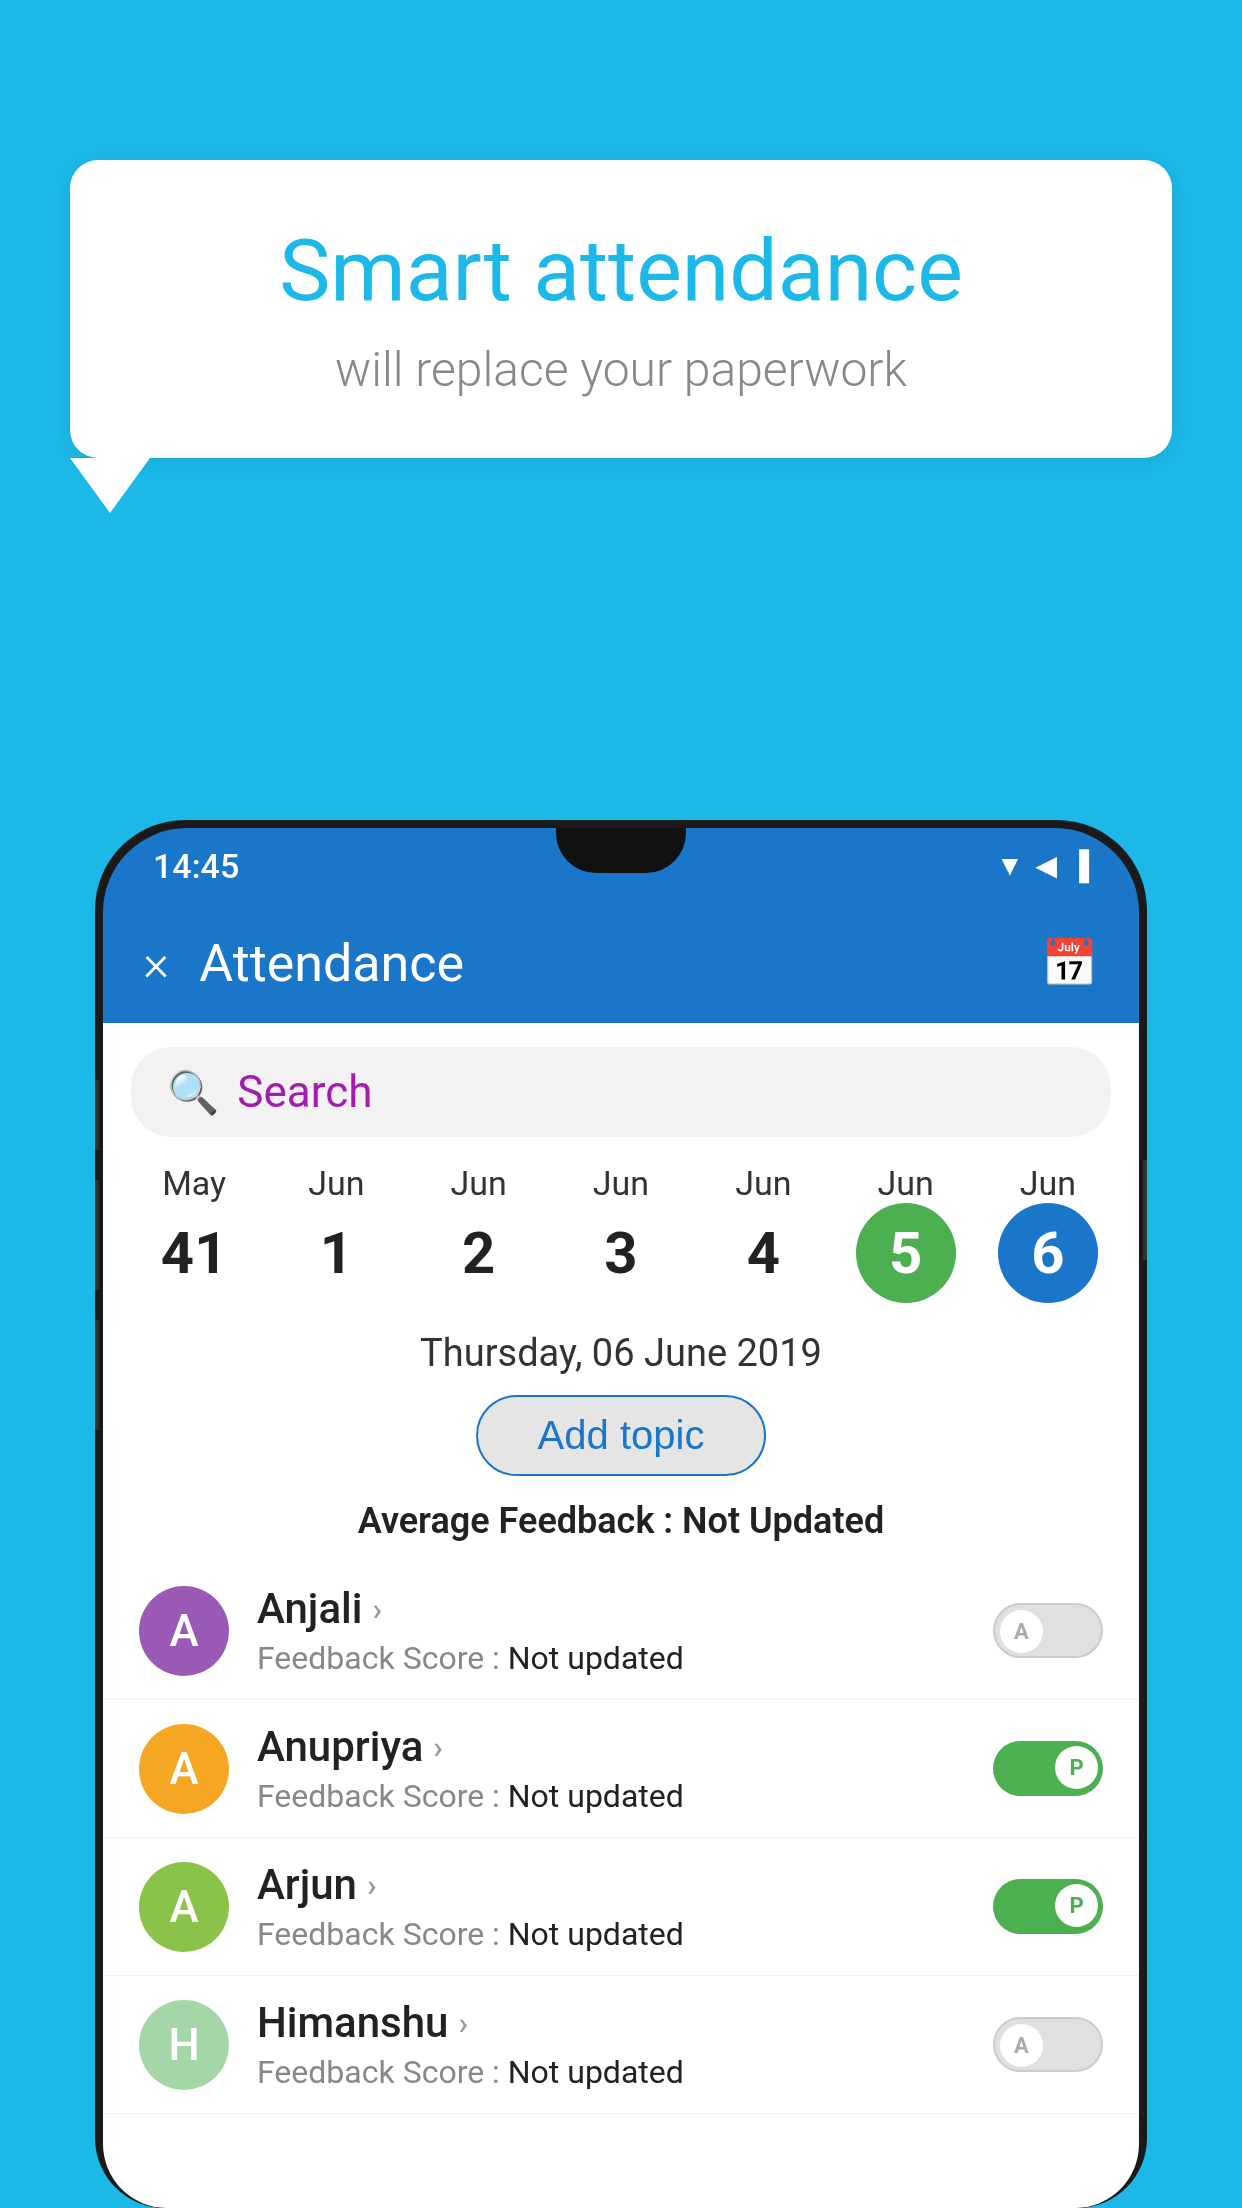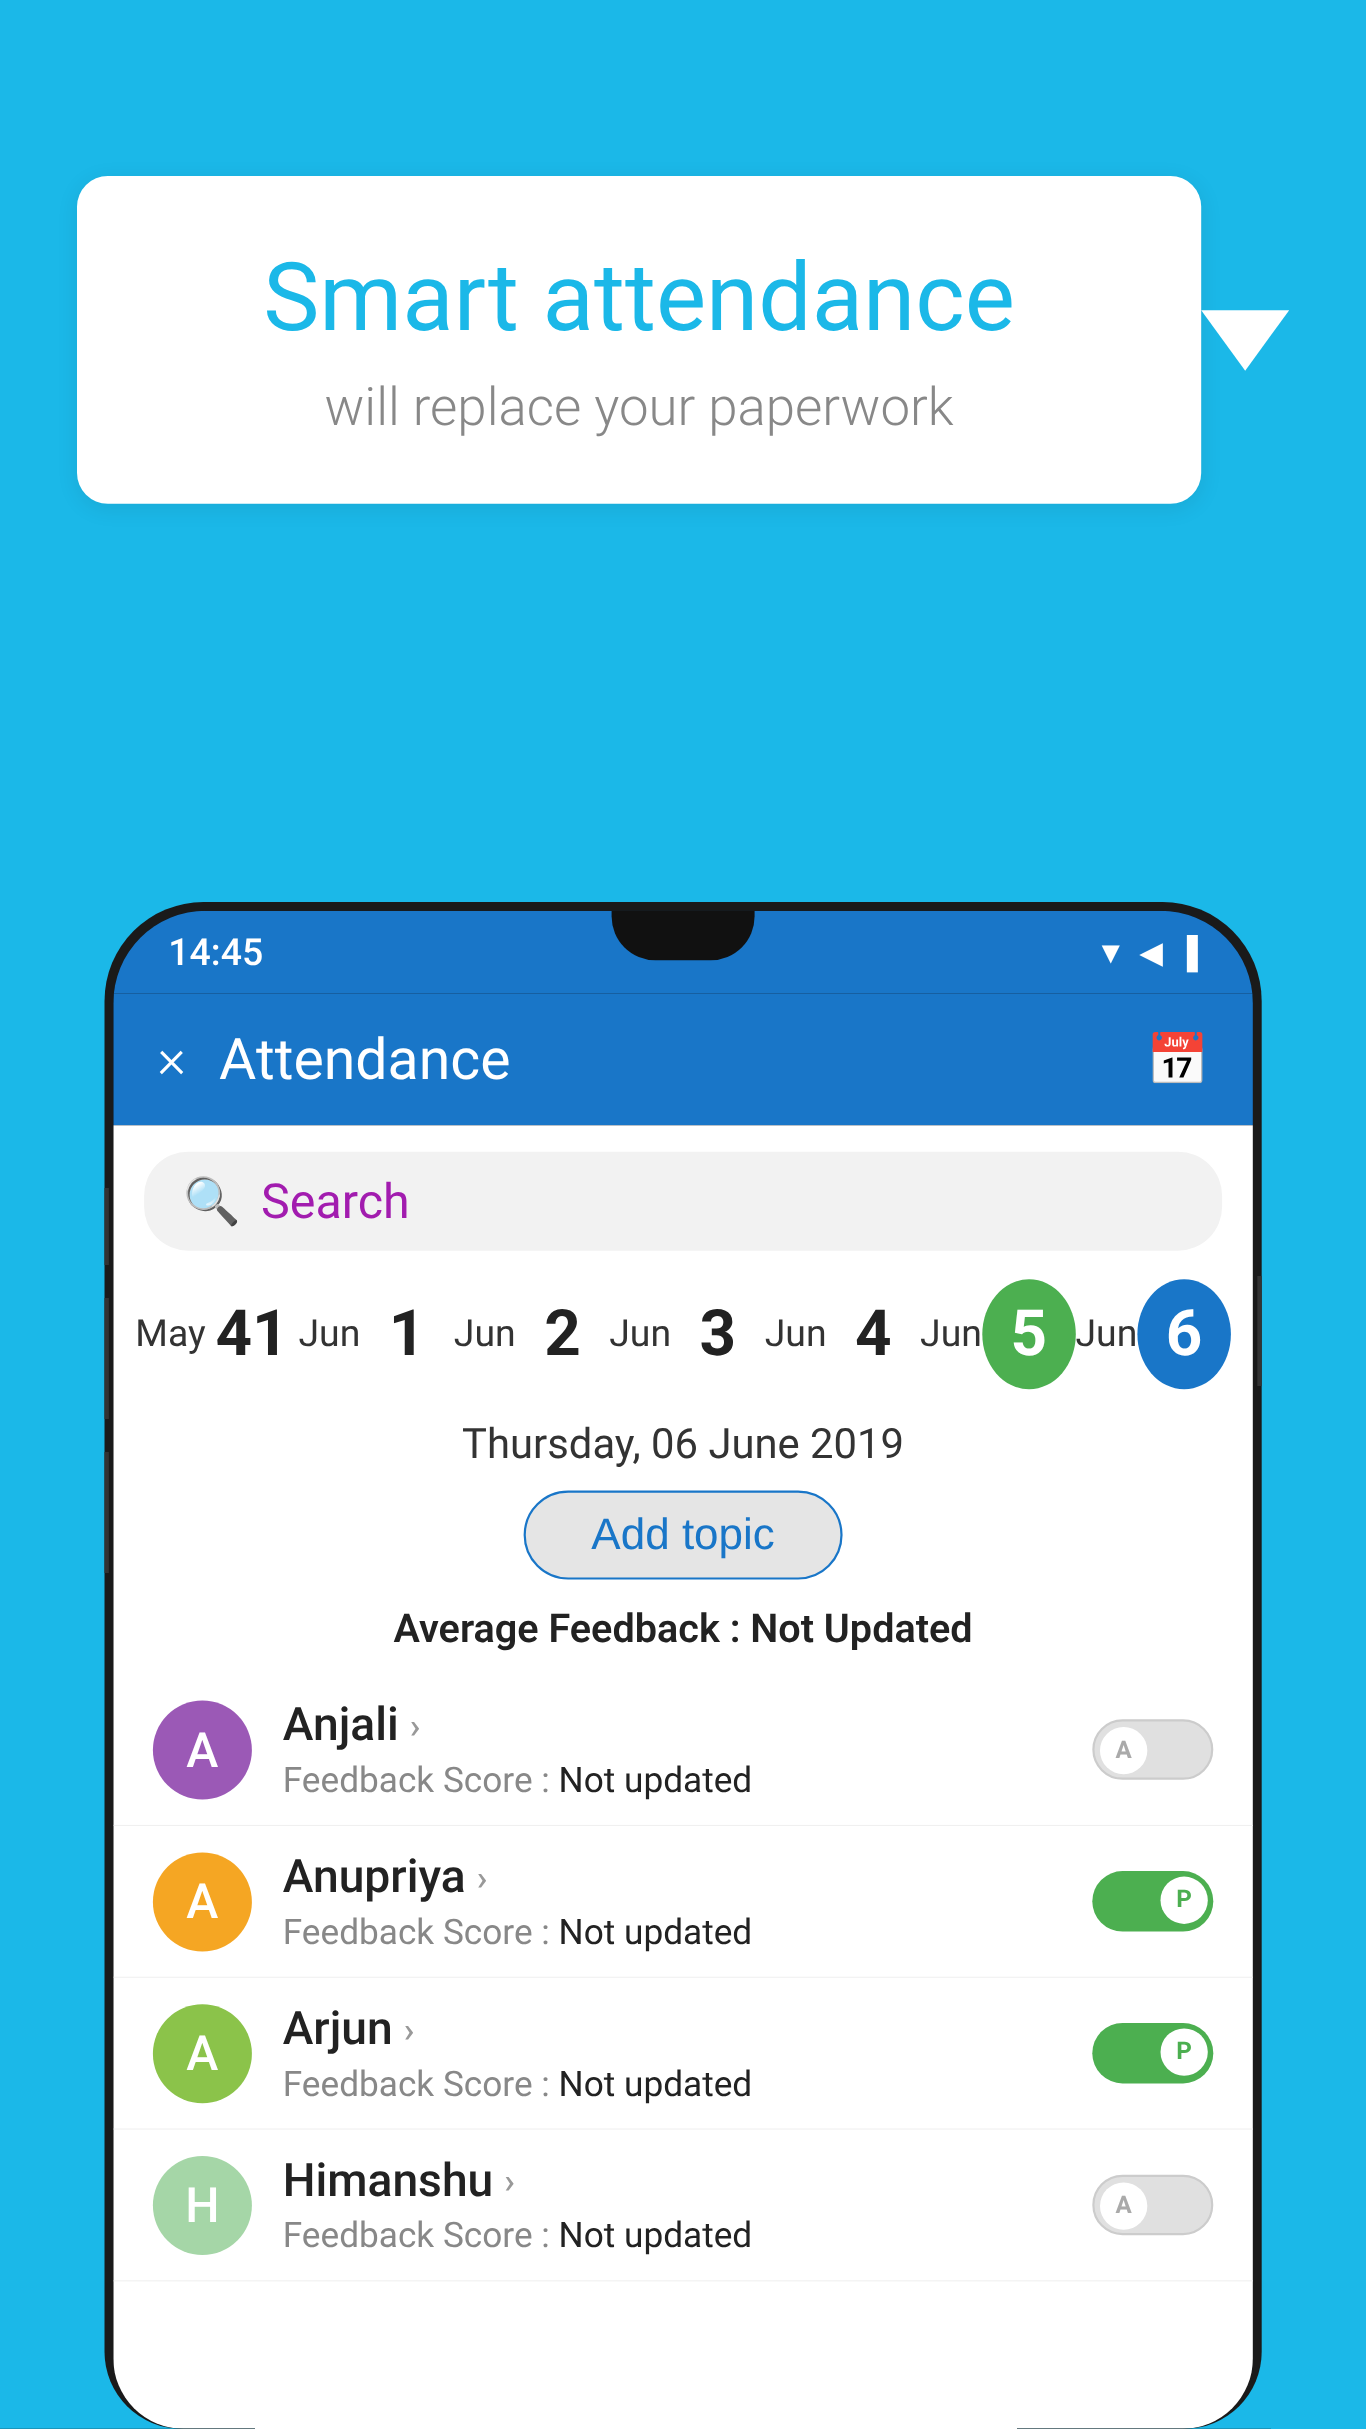--- a/index.html
+++ b/index.html
@@ -13,22 +13,22 @@
       position: relative;
     }
 
     
     .speech-bubble-wrapper {
       position: absolute;
       top: 160px;
       left: 70px;
       right: 70px;
       display: flex;
-      flex-direction: row;
-      align-items: center;
+      flex-direction: column;
+      align-items: flex-start;
     }
 
     .speech-bubble {
       background: white;
       border-radius: 28px;
       padding: 60px 80px;
       width: 100%;
       text-align: center;
       box-shadow: 0 4px 20px rgba(0,0,0,0.08);
     }
@@ -179,21 +179,21 @@
     
     .calendar-strip {
       padding: 10px 20px 0;
       display: flex;
       justify-content: space-around;
       align-items: center;
     }
 
     .calendar-day {
       display: flex;
-      flex-direction: row;
+      flex-direction: column;
       align-items: center;
       min-width: 120px;
     }
 
     .day-month {
       font-size: 34px;
       color: #333;
       font-weight: 400;
     }
 

